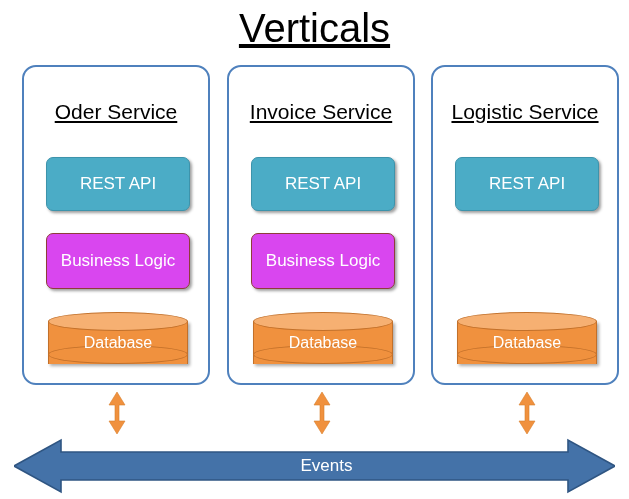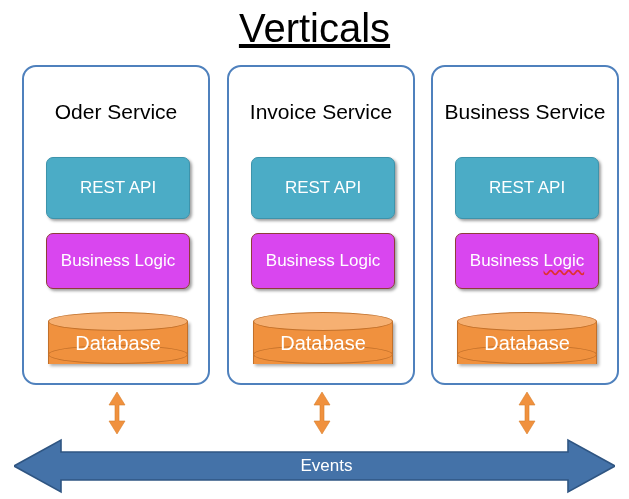--- a/index.html
+++ b/index.html
@@ -48,39 +48,40 @@
 
   .card-title {
     position: absolute;
     left: 0;
     top: 32px;
     width: 100%;
     text-align: center;
     font-size: 21px;
     line-height: 26px;
     color: #000000;
+    text-decoration: underline;
   }
 
   
   .layer-box {
     position: absolute;
     left: 22px;
     width: 144px;
     box-sizing: border-box;
     border-radius: 7px;
     display: flex;
     align-items: center;
     justify-content: center;
     color: #ffffff;
     font-size: 17px;
     box-shadow: 2px 2px 3px rgba(0,0,0,0.38);
   }
   .layer-rest {
     top: 90px;
-    height: 62px;
+    height: 54px;
     background: #4BACC6;
     border: 1px solid #3d93ab;
   }
   .layer-logic {
     top: 166px;
     height: 56px;
     background: #d946ef;
     border: 1px solid #8e3d3b;
   }
   .layer-logic .misspelled {
@@ -134,21 +135,21 @@
   .db-label {
     position: absolute;
     left: 0;
     top: 16px;
     width: 140px;
     height: 30px;
     display: flex;
     align-items: center;
     justify-content: center;
     color: #ffffff;
-    font-size: 20px;
+    font-size: 16px;
   }
 
   
   .connector {
     position: absolute;
     top: 392px;
     width: 22px;
     height: 42px;
   }
   #connector-oder     { left: 106px; }
@@ -214,31 +215,26 @@
 
   <div class="db-cylinder">
     <div class="db-body"></div>
     <div class="db-bottom"></div>
     <div class="db-top"></div>
     <div class="db-label">Database</div>
   </div>
 </div>
 
 <div class="service-card" id="card-logistic">
-  <div class="card-title">Business Service</div>
+  <div class="card-title">Logistic Service</div>
 
   <div class="layer-box layer-rest">
     <span>REST API</span>
   </div>
 
-  <div class="layer-box layer-logic">
-    <span>Business</span>
-      <span>&nbsp;</span>
-      <span class="misspelled">Logic</span>
-  </div>
 
   <div class="db-cylinder">
     <div class="db-body"></div>
     <div class="db-bottom"></div>
     <div class="db-top"></div>
     <div class="db-label">Database</div>
   </div>
 </div>
 
 <div class="connector" id="connector-oder">

